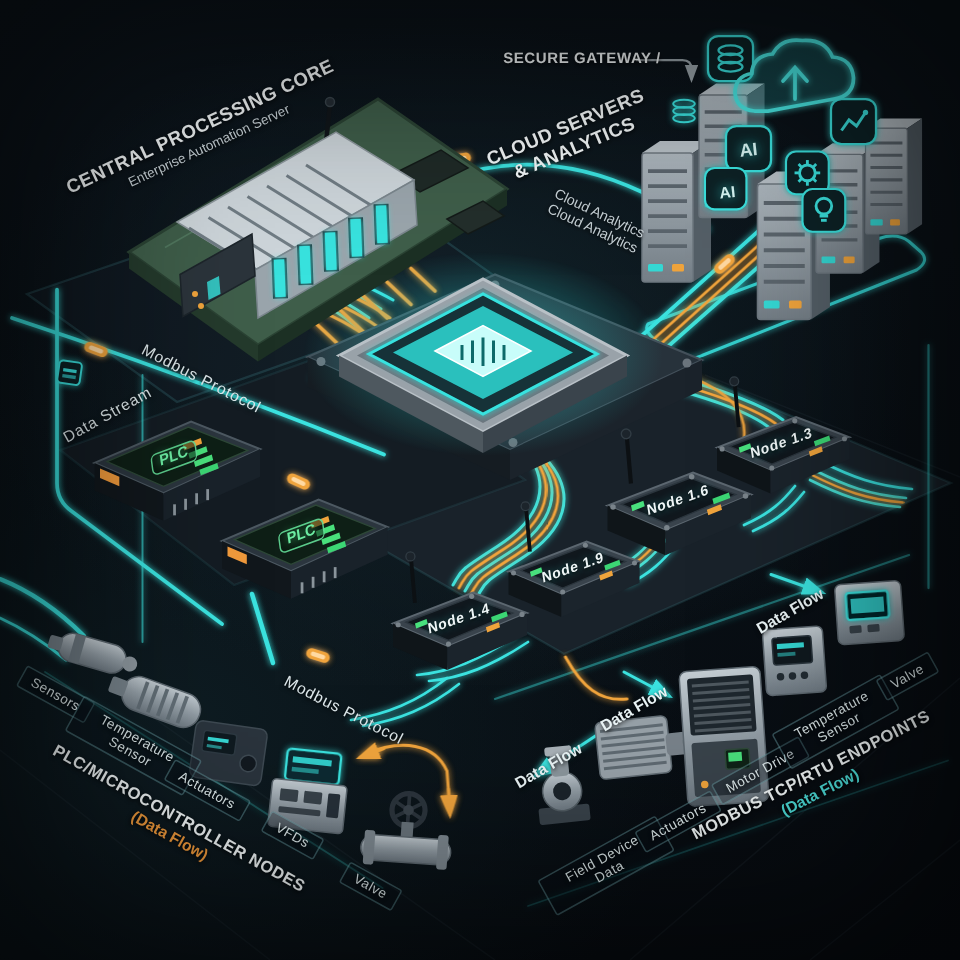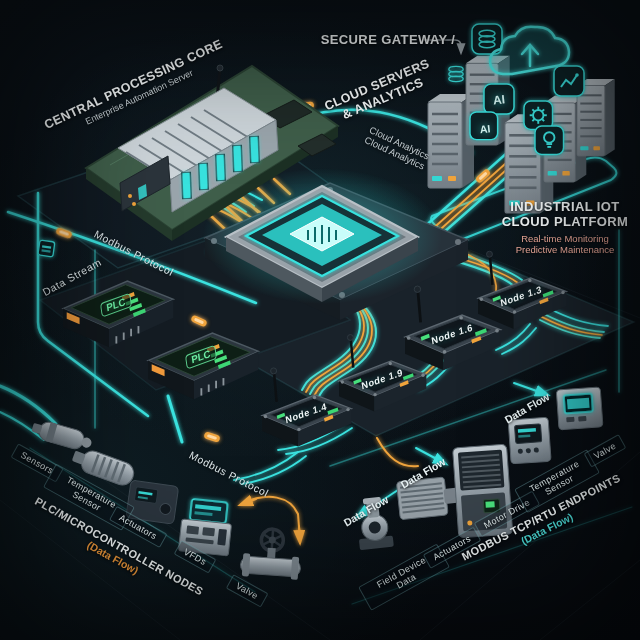--- a/index.html
+++ b/index.html
@@ -14,21 +14,21 @@
   svg.art{position:absolute;left:0;top:0;}
   .vignette{position:absolute;inset:0;pointer-events:none;
     box-shadow:inset 0 0 120px 40px rgba(0,0,0,.55);}
   .lbl{
     position:absolute;display:flex;flex-direction:column;align-items:center;
     transform:translate(-50%,-50%) rotate(var(--r,0deg)) skewX(var(--k,0deg));
     white-space:nowrap;text-align:center;color:#e8eef0;line-height:1.18;
     text-shadow:0 1px 3px rgba(0,0,0,.85);
   }
   .h1{font-size:12.5px;font-weight:800;letter-spacing:.4px;color:#f3f7f8;}
-  .h1.big{font-size:13px;}
+  .h1.big{font-size:10px;}
   .h2{font-size:9px;font-weight:400;color:#c9d3d8;margin-top:1px;}
   .sub-salmon{font-size:9.5px;color:#edaa9a;font-weight:400;}
   .flow{font-size:10.5px;letter-spacing:.6px;color:#dde7ea;}
   .df{font-size:10.5px;font-weight:700;color:#eaf4f6;}
   .small-muted{font-size:9.5px;color:#c5cfd4;}
   .g1{font-size:11px;font-weight:800;letter-spacing:.4px;color:#f0f5f6;}
   .g2o{font-size:10.5px;font-weight:700;color:#f09a3c;}
   .g2c{font-size:10.5px;font-weight:700;color:#4cdcd8;}
   .tag{
     font-size:9px;letter-spacing:.4px;color:#dce8ea;
@@ -514,26 +514,20 @@
 <div class="lbl" style="left:380px;top:92px;--r:-23deg">
   <span class="h1">CLOUD SERVERS</span>
   <span class="h1">&amp; ANALYTICS</span>
 </div>
 
 <div class="lbl" style="left:397px;top:148px;--r:25deg">
   <span class="small-muted">Cloud Analytics</span>
   <span class="small-muted">Cloud Analytics</span>
 </div>
 
-<div class="lbl" style="left:565px;top:227px">
-  <span class="h1 big">INDUSTRIAL IOT</span>
-  <span class="h1 big">CLOUD PLATFORM</span>
-  <span class="sub-salmon" style="margin-top:3px">Real-time Monitoring</span>
-  <span class="sub-salmon">Predictive Maintenance</span>
-</div>
 
 <div class="lbl flow" style="left:134px;top:253px;--r:27deg">Modbus Protocol</div>
 <div class="lbl flow" style="left:72px;top:277px;--r:-29deg">Data Stream</div>
 <div class="lbl flow" style="left:229px;top:474px;--r:27deg">Modbus Protocol</div>
 <div class="lbl df" style="left:366px;top:511px;--r:-30deg">Data Flow</div>
 <div class="lbl df" style="left:423px;top:473px;--r:-30deg">Data Flow</div>
 <div class="lbl df" style="left:527px;top:408px;--r:-30deg">Data Flow</div>
 
 <div class="lbl ai-lbl" style="left:499px;top:100px;--r:-6deg">AI</div>
 <div class="lbl ai-lbl s2" style="left:485px;top:129px;--r:-6deg">AI</div>

